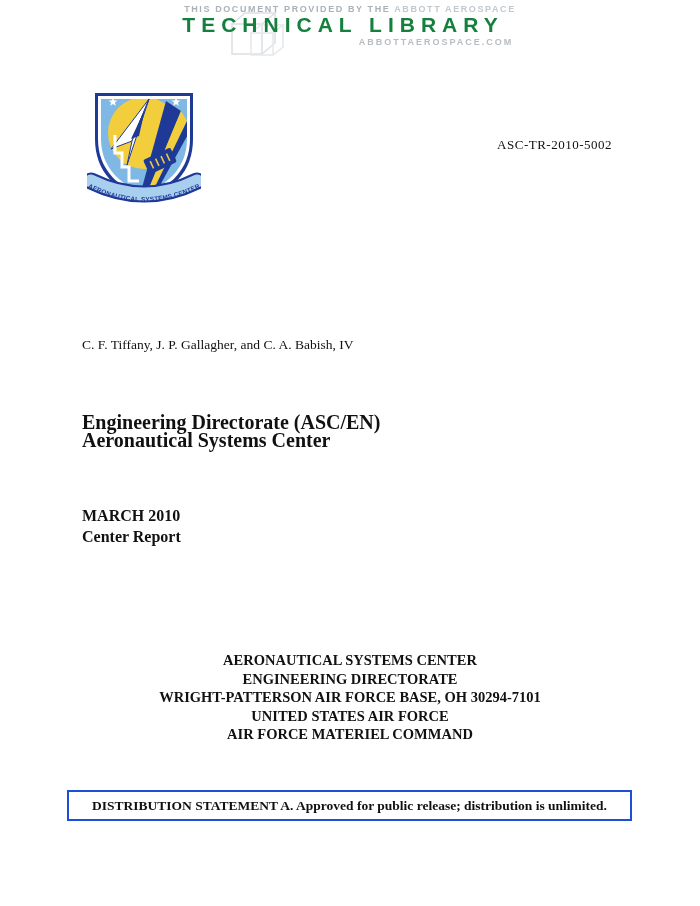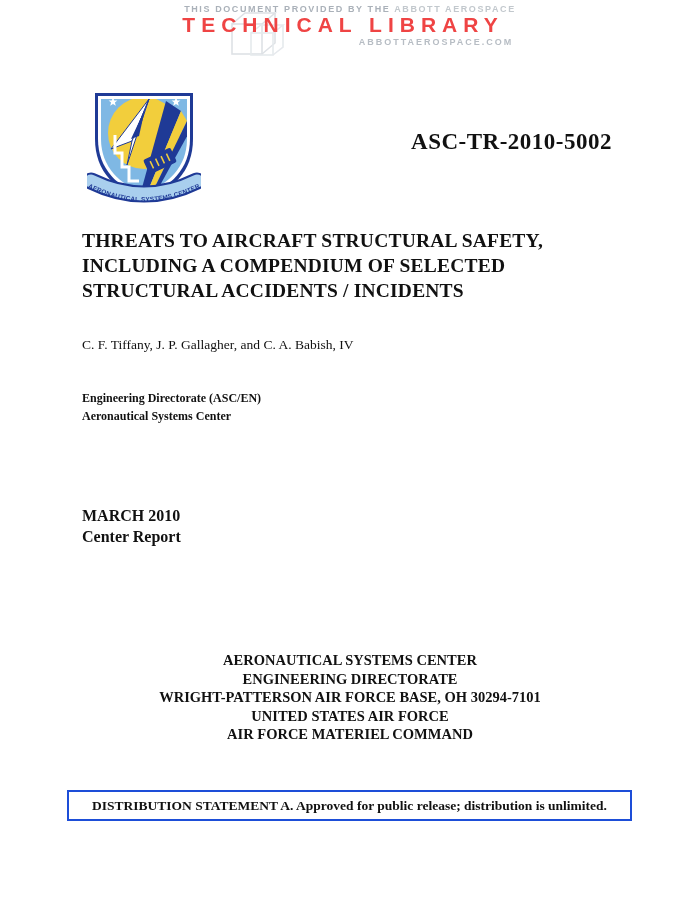--- a/index.html
+++ b/index.html
@@ -7,31 +7,31 @@
     position:relative;width:688px;height:906px;background:#ffffff;overflow:hidden;
     font-family:"Liberation Serif","DejaVu Serif",serif;color:#111111;
   }
   
   .hdr{position:absolute;left:0;top:0;width:700px;height:60px;
        font-family:"Liberation Sans","DejaVu Sans",sans-serif;}
   .hdr-line1{position:absolute;top:4px;left:0;width:700px;text-align:center;
        font-size:9px;font-weight:bold;letter-spacing:1.6px;color:#aab1b9;}
   .hdr-line1 .brand{color:#c2c8cd;}
   .hdr-line2{position:absolute;top:13px;left:0;width:686px;text-align:center;
-       font-size:21px;font-weight:600;letter-spacing:6px;color:#ef4444;}
+       font-size:21px;font-weight:600;letter-spacing:6px;color:#15803d;}
   .hdr-line3{position:absolute;top:37px;left:86px;width:700px;text-align:center;
        font-size:9px;font-weight:bold;letter-spacing:2px;color:#b7bdc4;}
   .hdr-cube{position:absolute;left:224px;top:3px;opacity:0.85;}
   
-  .report-number{position:absolute;top:129px;right:76px;
-       font-size:23px;font-weight:bold;letter-spacing:0.5px;}
+  .report-number{position:absolute;top:137px;right:76px;
+       font-size:13px;font-weight:normal;letter-spacing:0.5px;}
   .doc-title{position:absolute;left:82px;top:228px;width:540px;
        font-size:19.5px;font-weight:bold;line-height:25px;letter-spacing:0.2px;}
   .authors{position:absolute;left:82px;top:337px;font-size:13.5px;font-weight:normal;}
-  .org{position:absolute;left:82px;top:390px;font-size:12px;font-weight:bold;line-height:17.5px;}
+  .org{position:absolute;left:82px;top:414px;font-size:20px;font-weight:bold;line-height:17.5px;}
   .date-block{position:absolute;left:82px;top:465px;font-size:16px;font-weight:bold;line-height:21px;margin-top:40px;}
   .publisher{position:absolute;left:0;top:651px;width:700px;text-align:center;
        font-size:14.5px;font-weight:bold;line-height:18.5px;}
   .dist-box{position:absolute;left:67px;top:790px;width:561px;height:27px;
        border:2px solid #1d4ed8;display:flex;align-items:center;justify-content:center;
        font-size:13.5px;font-weight:bold;white-space:nowrap;}
   .logo{position:absolute;left:87px;top:89px;}
 </style>
 </head>
 <body>
@@ -104,25 +104,20 @@
       <path d="M4,92 Q57,118 110,92" fill="none" stroke="#1f3a96" stroke-width="17" stroke-linecap="round"></path>
       <path d="M4,92 Q57,118 110,92" fill="none" stroke="#a9cfee" stroke-width="13" stroke-linecap="round"></path>
       <text font-family="Liberation Sans, sans-serif" font-size="6.4" font-weight="bold" fill="#1f3a96" letter-spacing="0.2">
         <textPath href="#bannerTextPath" startOffset="50%" text-anchor="middle">AERONAUTICAL SYSTEMS CENTER</textPath>
       </text>
     </g>
   </svg>
 
   <div class="report-number">ASC-TR-2010-5002</div>
 
-  <div class="doc-title">
-    <div>THREATS TO AIRCRAFT STRUCTURAL SAFETY,</div>
-    <div>INCLUDING A COMPENDIUM OF SELECTED</div>
-    <div>STRUCTURAL ACCIDENTS / INCIDENTS</div>
-  </div>
 
   <div class="authors">C. F. Tiffany, J. P. Gallagher, and C. A. Babish, IV</div>
 
   <div class="org">
     <div>Engineering Directorate (ASC/EN)</div>
     <div>Aeronautical Systems Center</div>
   </div>
 
   <div class="date-block">
     <div>MARCH 2010</div>

